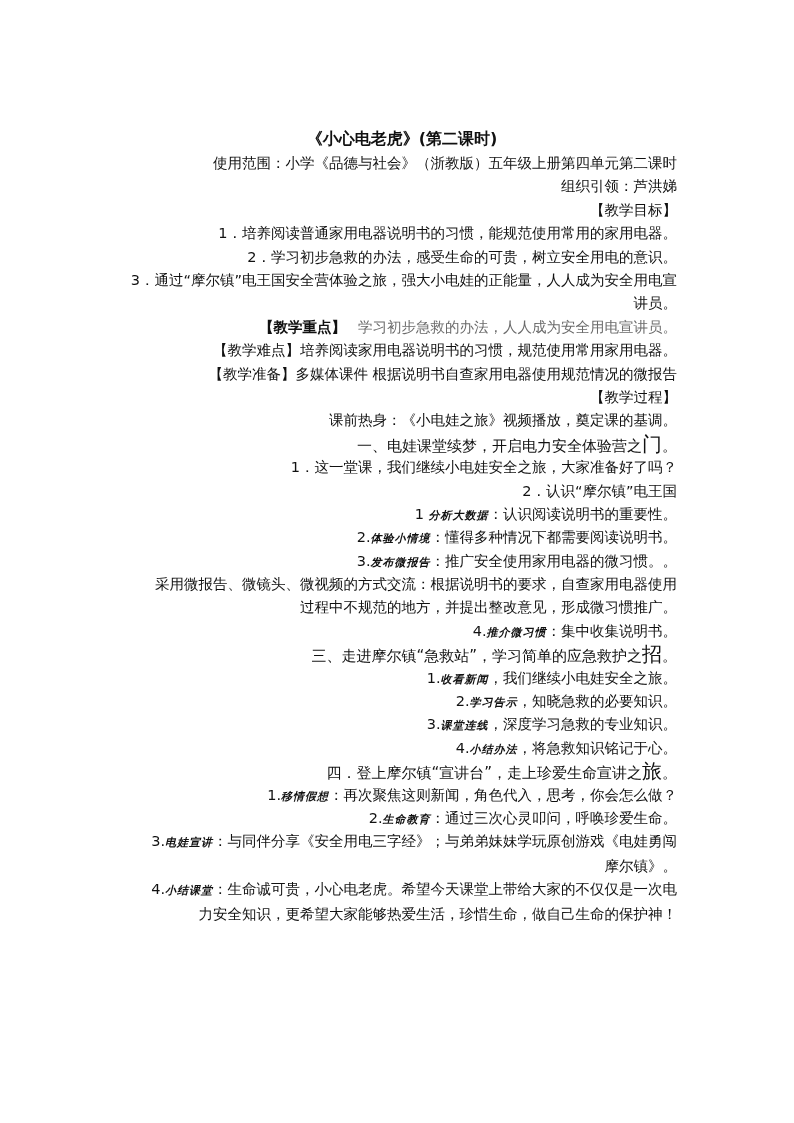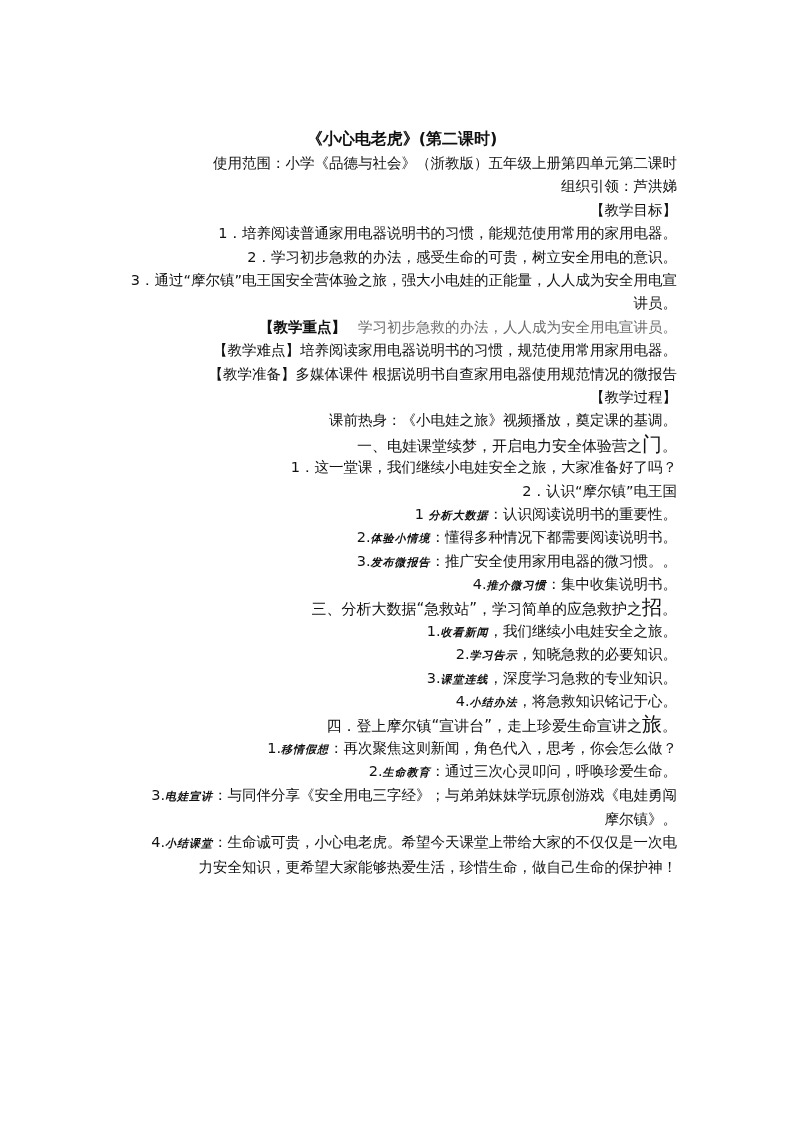--- a/index.html
+++ b/index.html
@@ -50,26 +50,27 @@
 
   <div class="line ind1">
     <span>1 </span><span class="lbl">分析大数据</span><span>：认识阅读说明书的重要性。</span>
   </div>
   <div class="line ind1">
     <span>2.</span><span class="lbl">体验小情境</span><span>：懂得多种情况下都需要阅读说明书。</span>
   </div>
   <div class="line ind1">
     <span>3.</span><span class="lbl">发布微报告</span><span>：推广安全使用家用电器的微习惯。。</span>
   </div>
+  <div class="line wrap para-indent">采用微报告、微镜头、微视频的方式交流：根据说明书的要求，自查家用电器使用过程中不规范的地方，并提出整改意见，形成微习惯推广。</div>
   <div class="line ind1">
     <span>4.</span><span class="lbl">推介微习惯</span><span>：集中收集说明书。</span>
   </div>
 
   <div class="line sec">
-    <span>三、分析大数据“急救站”，学习简单的应急救护之</span><span class="big">招</span><span>。</span>
+    <span>三、走进摩尔镇“急救站”，学习简单的应急救护之</span><span class="big">招</span><span>。</span>
   </div>
   <div class="line ind1">
     <span>1.</span><span class="lbl">收看新闻</span><span>，我们继续小电娃安全之旅。</span>
   </div>
   <div class="line ind1">
     <span>2.</span><span class="lbl">学习告示</span><span>，知晓急救的必要知识。</span>
   </div>
   <div class="line ind1">
     <span>3.</span><span class="lbl">课堂连线</span><span>，深度学习急救的专业知识。</span>
   </div>

